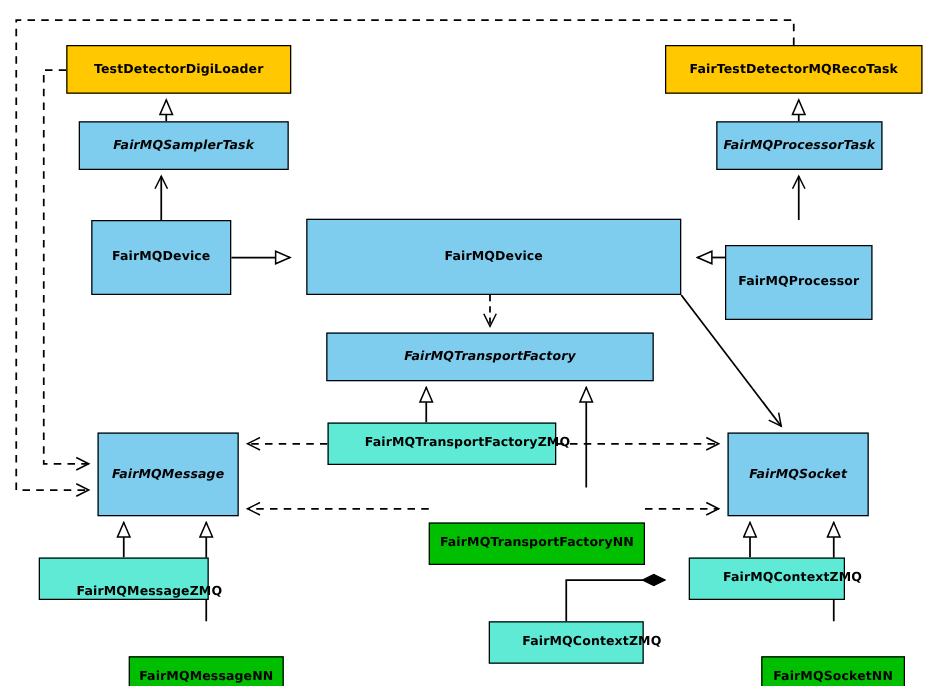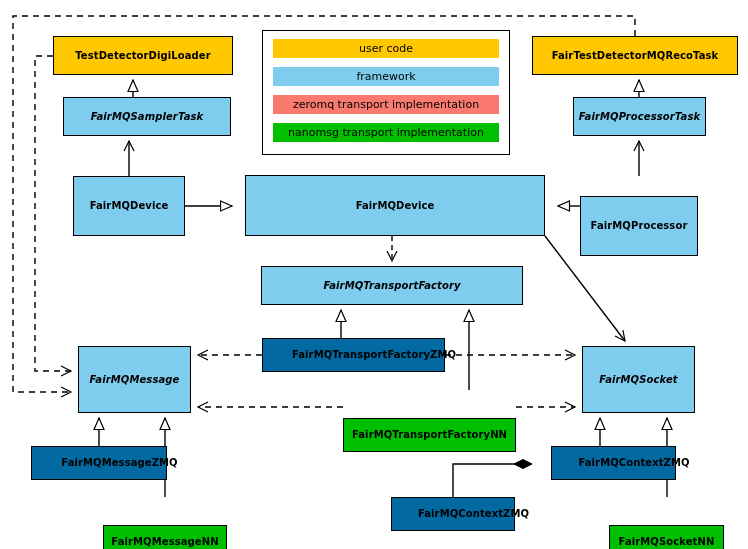--- a/index.html
+++ b/index.html
@@ -18,21 +18,21 @@
     font-size:10px;
     font-weight:bold;
     color:#000;
     line-height:1.15;
     letter-spacing:0.1px;
     z-index:3;
   }
   .node.abstract{font-style:italic;}
   .usercode{background:#FFC800;}
   .framework{background:#7FCDEE;}
-  .zeromq{background:#0369a1;padding-left:41px;}
+  .zeromq{background:#5eead4;padding-left:41px;}
   .nanomsg{background:#00BF00;margin-top:28px;}
 
   #legend{
     position:absolute;left:262px;top:30px;width:248px;height:125px;
     background:#ffffff;border:1.4px solid #000;box-sizing:border-box;
     z-index:4;
     padding:8px 10px;
   }
   .legend-row{
     height:19px;margin-bottom:9px;
@@ -122,34 +122,20 @@
       <path d="M600,446 L600,418" marker-end="url(#hollowTri)"></path>
 
       
       <path d="M667,497 L667,418" marker-end="url(#hollowTri)"></path>
 
       
       <path d="M453,497 L453,464 L532,464" marker-end="url(#filledDiamond)"></path>
     </g>
   </svg>
 
-  <div id="legend">
-    <div class="legend-row" style="background:#FFC800;">
-      <span>user code</span>
-    </div>
-    <div class="legend-row" style="background:#7FCDEE;">
-      <span>framework</span>
-    </div>
-    <div class="legend-row" style="background:#FA7A70;">
-      <span>zeromq transport implementation</span>
-    </div>
-    <div class="legend-row" style="background:#00BF00;">
-      <span>nanomsg transport implementation</span>
-    </div>
-  </div>
 
   <div class="node usercode" style="left:53px;top:36px;width:180px;height:39px;">
     <span>TestDetectorDigiLoader</span>
   </div>
 
   <div class="node framework abstract" style="left:63px;top:97px;width:168px;height:39px;">
     <span>FairMQSamplerTask</span>
   </div>
 
   <div class="node framework" style="left:73px;top:176px;width:112px;height:60px;">
@@ -185,21 +171,21 @@
   </div>
 
   <div class="node framework abstract" style="left:78px;top:346px;width:113px;height:67px;">
     <span>FairMQMessage</span>
   </div>
 
   <div class="node framework abstract" style="left:582px;top:346px;width:113px;height:67px;">
     <span>FairMQSocket</span>
   </div>
 
-  <div class="node zeromq" style="left:31px;top:446px;width:136px;height:34px;">
+  <div class="node zeromq" style="left:31px;top:446px;width:136px;height:34px;align-items:flex-end;">
     <span>FairMQMessageZMQ</span>
   </div>
 
   <div class="node nanomsg" style="left:103px;top:497px;width:124px;height:34px;">
     <span>FairMQMessageNN</span>
   </div>
 
   <div class="node zeromq" style="left:551px;top:446px;width:125px;height:34px;">
     <span>FairMQContextZMQ</span>
   </div>

